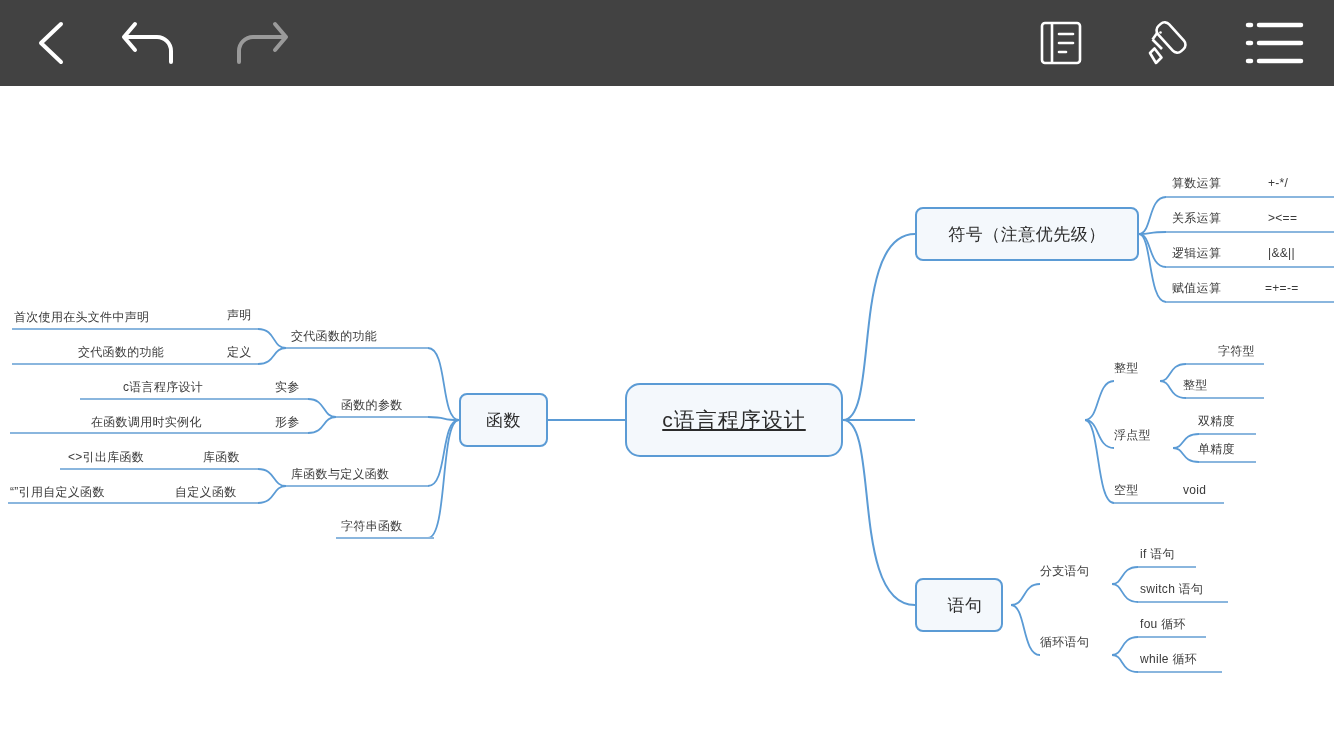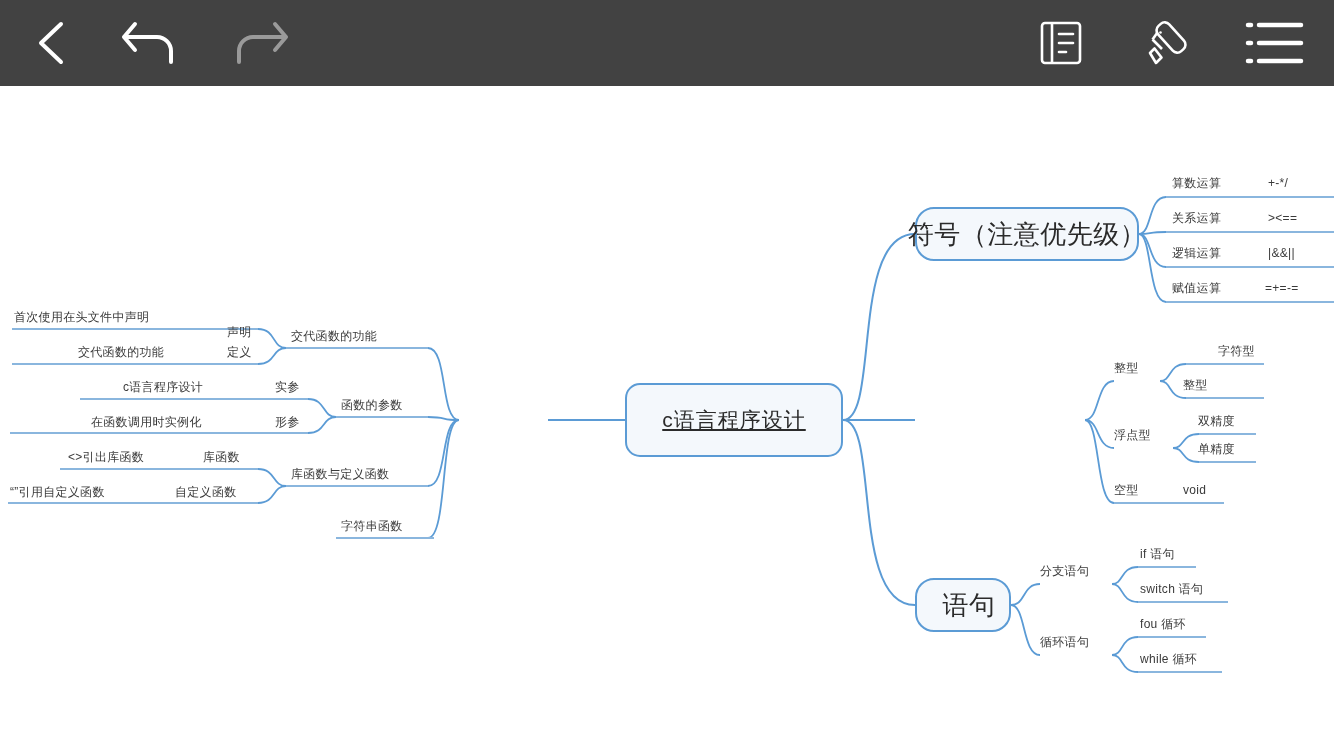--- a/index.html
+++ b/index.html
@@ -40,21 +40,21 @@
     background:#f4f8fc;
     border:2px solid #5b9bd5;
     border-radius:8px;
   }
   .root{
     font-size:21px;
     letter-spacing:1px;
     border-radius:15px;
     text-decoration:underline;
   }
-  .l1{ font-size:26px; letter-spacing:.5px;border-radius:19px; }
+  .l1{ font-size:17px; letter-spacing:.5px; }
   .plain{
     font-size:12px;
     color:#3a3a3a;
     background:transparent;
     letter-spacing:.3px;
   }
 </style>
 </head>
 <body>
 
@@ -225,21 +225,21 @@
         <line x1="60" y1="383" x2="258" y2="383"></line>
         <line x1="8" y1="417" x2="258" y2="417"></line>
       </g>
     </svg>
 
     <div class="node box root" style="left:625px; top:297px; width:218px; height:74px;">c语言程序设计</div>
 
     <div class="node box l1" style="left:915px; top:121px; width:224px; height:54px;">符号（注意优先级）</div>
 
 
-    <div class="node box l1" style="left:915px; top:492px; width:96px; height:54px;padding-left:12px;">语句</div>
+    <div class="node box l1" style="left:915px; top:492px; width:88px; height:54px;padding-left:12px;">语句</div>
 
     <div class="node plain" style="left:1172px; top:85px; height:24px; justify-content:flex-start;">算数运算</div>
     <div class="node plain" style="left:1268px; top:85px; height:24px; justify-content:flex-start;">+-*/</div>
 
     <div class="node plain" style="left:1172px; top:120px; height:24px; justify-content:flex-start;">关系运算</div>
     <div class="node plain" style="left:1268px; top:120px; height:24px; justify-content:flex-start;">&gt;&lt;==</div>
 
     <div class="node plain" style="left:1172px; top:155px; height:24px; justify-content:flex-start;">逻辑运算</div>
     <div class="node plain" style="left:1268px; top:155px; height:24px; justify-content:flex-start;">|&amp;&amp;||</div>
 
@@ -258,28 +258,29 @@
     <div class="node plain" style="left:1183px; top:392px; height:24px; justify-content:flex-start;">void</div>
 
     <div class="node plain" style="left:1040px; top:473px; height:24px; justify-content:flex-start;">分支语句</div>
     <div class="node plain" style="left:1140px; top:456px; height:24px; justify-content:flex-start;">if 语句</div>
     <div class="node plain" style="left:1140px; top:491px; height:24px; justify-content:flex-start;">switch 语句</div>
 
     <div class="node plain" style="left:1040px; top:544px; height:24px; justify-content:flex-start;">循环语句</div>
     <div class="node plain" style="left:1140px; top:526px; height:24px; justify-content:flex-start;">fou 循环</div>
     <div class="node plain" style="left:1140px; top:561px; height:24px; justify-content:flex-start;">while 循环</div>
 
+    <div class="node box l1" style="left:459px; top:307px; width:89px; height:54px;">函数</div>
 
     <div class="node plain" style="left:291px; top:238px; height:24px; justify-content:flex-start;">交代函数的功能</div>
     <div class="node plain" style="left:341px; top:307px; height:24px; justify-content:flex-start;">函数的参数</div>
     <div class="node plain" style="left:291px; top:376px; height:24px; justify-content:flex-start;">库函数与定义函数</div>
     <div class="node plain" style="left:341px; top:428px; height:24px; justify-content:flex-start;">字符串函数</div>
 
     <div class="node plain" style="left:14px; top:219px; height:24px; justify-content:flex-start;">首次使用在头文件中声明</div>
-    <div class="node plain" style="left:227px; top:234px; height:24px; justify-content:flex-start;">声明</div>
+    <div class="node plain" style="left:227px; top:217px; height:24px; justify-content:flex-start;">声明</div>
 
     <div class="node plain" style="left:78px; top:254px; height:24px; justify-content:flex-start;">交代函数的功能</div>
     <div class="node plain" style="left:227px; top:254px; height:24px; justify-content:flex-start;">定义</div>
 
     <div class="node plain" style="left:123px; top:289px; height:24px; justify-content:flex-start;">c语言程序设计</div>
     <div class="node plain" style="left:275px; top:289px; height:24px; justify-content:flex-start;">实参</div>
 
     <div class="node plain" style="left:91px; top:324px; height:24px; justify-content:flex-start;">在函数调用时实例化</div>
     <div class="node plain" style="left:275px; top:324px; height:24px; justify-content:flex-start;">形参</div>
 

